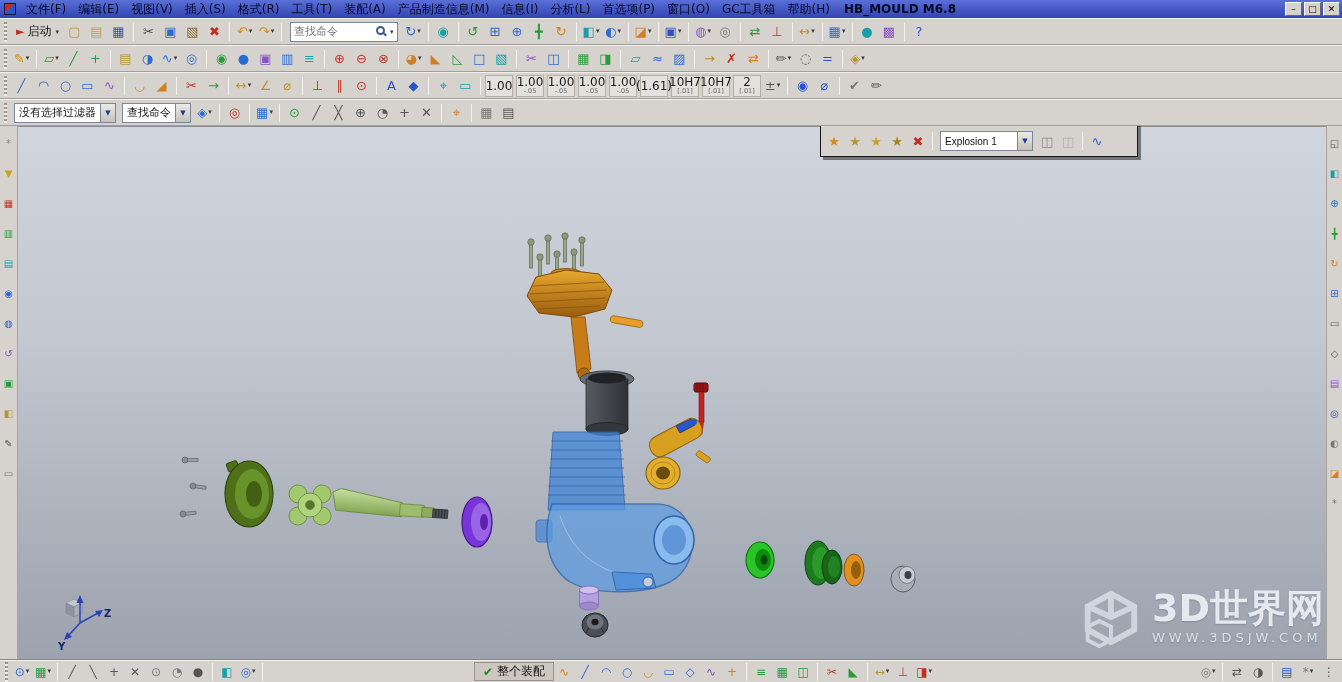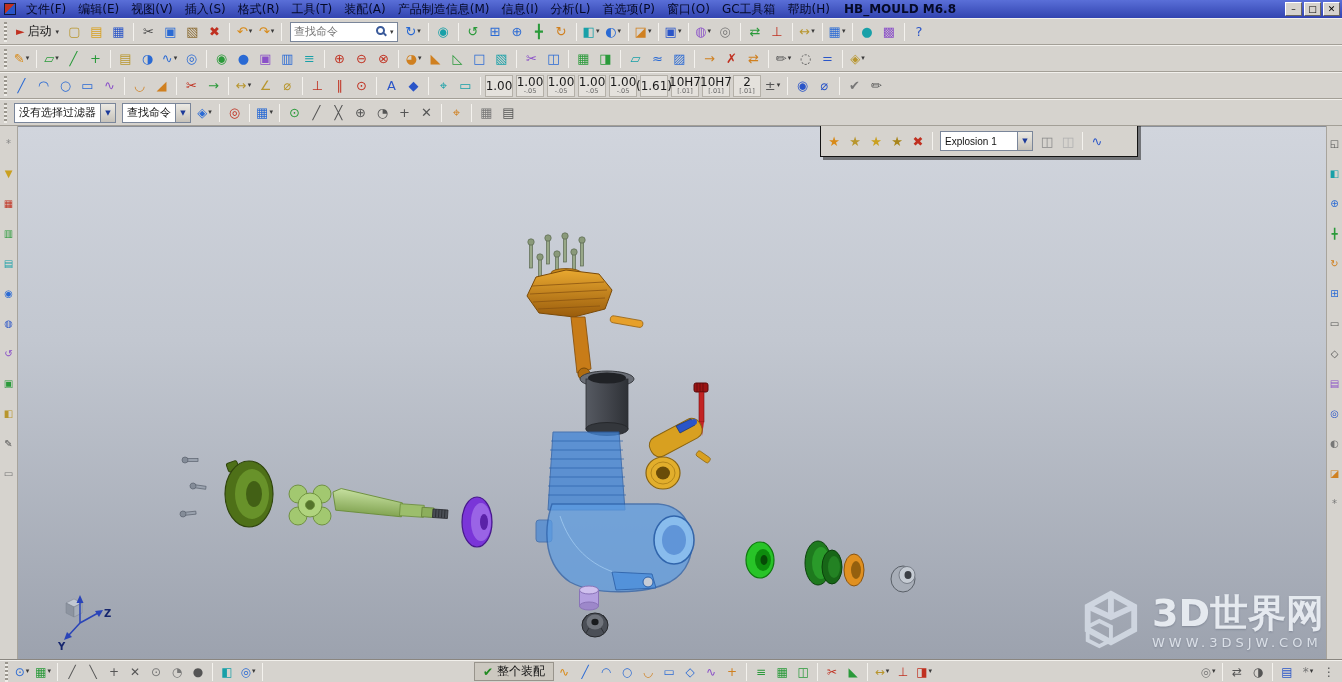--- a/index.html
+++ b/index.html
@@ -50,21 +50,21 @@
   .lpanel{left:0;width:18px;border-right:1px solid #a8a49c;}
   .rpanel{right:0;width:16px;border-left:1px solid #a8a49c;}
   .lpanel .tbi,.rpanel .tbi{min-width:15px;width:15px;height:15px;font-size:10px;}
 
   
   .viewport{position:absolute;left:18px;right:16px;top:126px;bottom:22px;
     background:linear-gradient(180deg,#d1d5dd 0%,#c2c7d0 40%,#9ca2ae 100%);border-top:1px solid #8a8f98;z-index:1;}
   .model{position:absolute;left:0;top:126px;width:1342px;height:534px;z-index:5;}
 
   
-  .watermark{position:absolute;right:18px;top:588px;display:flex;align-items:flex-end;gap:12px;opacity:.88;z-index:6;}
+  .watermark{position:absolute;right:18px;top:588px;display:flex;align-items:flex-start;gap:12px;opacity:.88;z-index:6;}
   .wm-title{font-size:38px;font-weight:bold;color:#eff3f8;text-shadow:0 1px 2px rgba(60,70,90,.35);line-height:1.1;}
   .wm-url{font-size:13px;letter-spacing:4px;color:#e3e8ef;text-shadow:0 1px 2px rgba(60,70,90,.35);}
 
   
   .dialog{position:absolute;left:820px;top:108px;width:318px;background:#d6d3ce;border:1px solid #141414;
     box-shadow:3px 3px 0 rgba(0,0,0,.45);z-index:60;}
   .dlg-title{height:17px;display:flex;align-items:center;background:linear-gradient(90deg,#3c4258,#8089a2);
     color:#fff;font-weight:bold;font-size:11px;padding:0 4px;}
   .dlg-sp{flex:1;}
   .dlg-dd{font-style:normal;font-size:8px;color:#fff;margin-right:5px;}

